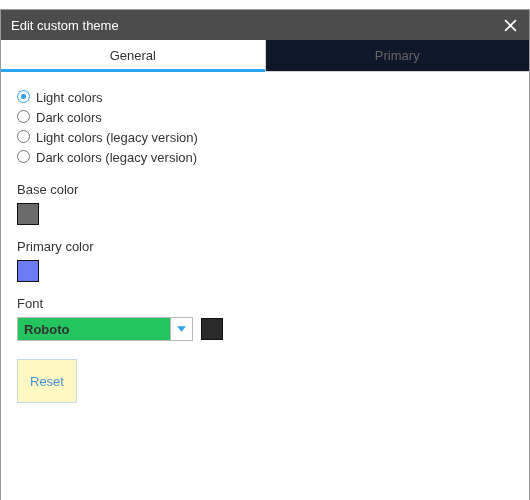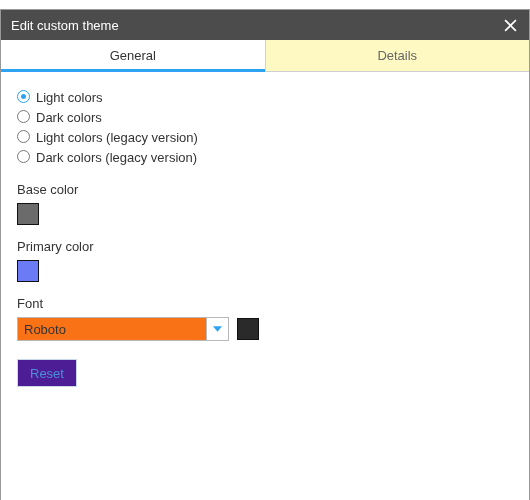--- a/index.html
+++ b/index.html
@@ -34,21 +34,21 @@
     width: 18px;
     height: 18px;
     display: flex;
     align-items: center;
     justify-content: center;
   }
   .titlebar .close svg { stroke: #fff; }
   .tabbar {
     display: flex;
     height: 32px;
-    background: #fef9c3;
+    background: #0f172a;
     border-bottom: 1px solid #d0d0d0;
     text-align: right;
   }
   .tab {
     flex: 1;
     display: flex;
     align-items: center;
     justify-content: center;
     font-size: 13px;
     color: #666;
@@ -117,25 +117,26 @@
     cursor: pointer;
   }
   .font-row {
     display: flex;
     align-items: center;
     gap: 8px;
     margin-top: 4px;
   }
   .combo {
     display: flex;
-    width: 212px;
+    width: 176px;
     height: 24px;
     border: 1px solid #b8b8b8;
-    background: #f97316;
-    cursor: pointer;
+    background: #22c55e;
+    cursor: pointer;
+    font-weight: bold;
   }
   .combo-text {
     flex: 1;
     padding: 0 6px;
     display: flex;
     align-items: center;
     font-size: 13px;
     color: #333;
   }
   .combo-btn {
@@ -145,24 +146,24 @@
     align-items: center;
     justify-content: center;
     background: #fff;
   }
   .combo-btn svg { fill: #2ea3f2; }
   .reset-btn {
     margin-top: 18px;
     display: inline-flex;
     align-items: center;
     justify-content: center;
-    height: 28px;
+    height: 44px;
     padding: 0 12px;
     border: 1px solid #c8d8e8;
-    background: #4c1d95;
+    background: #fef9c3;
     color: #4a90d9;
     font-size: 13px;
     cursor: pointer;
   }
 </style>
 </head>
 <body>
 
 <div class="dialog">
 
@@ -174,21 +175,21 @@
           <line x1="11" y1="1" x2="1" y2="11" stroke-width="1.6"></line>
         </svg>
     </span>
   </div>
 
   <div class="tabbar">
     <div class="tab active">
       <span>General</span>
     </div>
     <div class="tab">
-      <span>Details</span>
+      <span>Primary</span>
     </div>
   </div>
 
   <div class="panel">
 
     <div class="radiogroup">
       <div class="radio-row selected">
         <span class="radio-outer">
             <span class="radio-inner"></span>
           </span>

